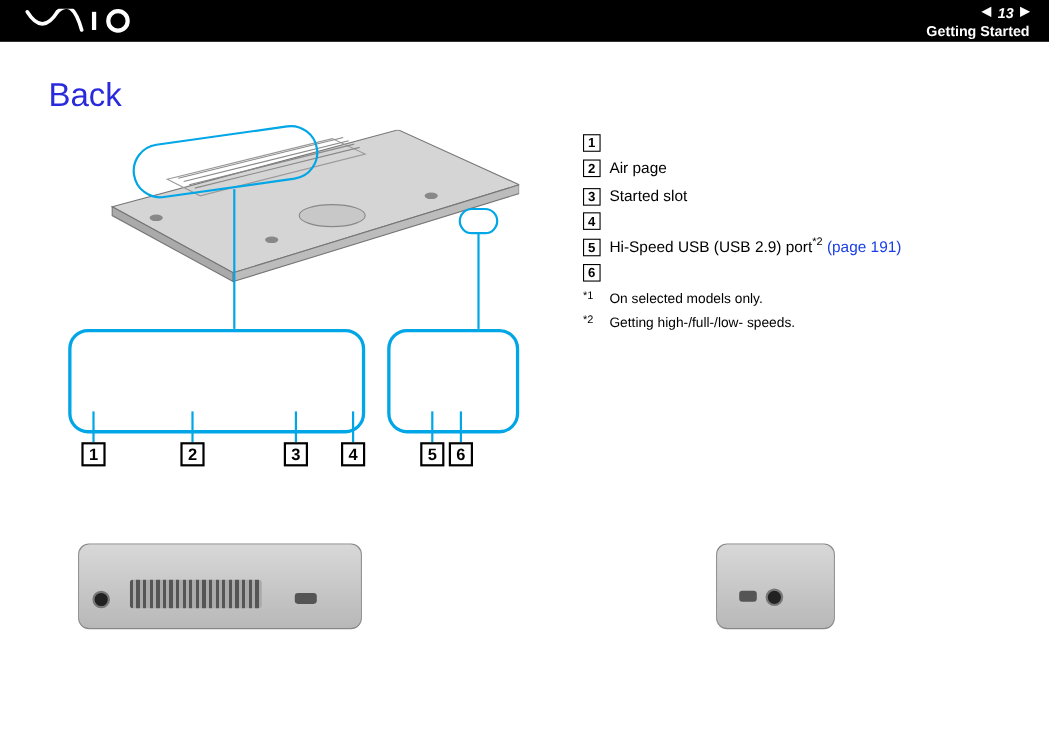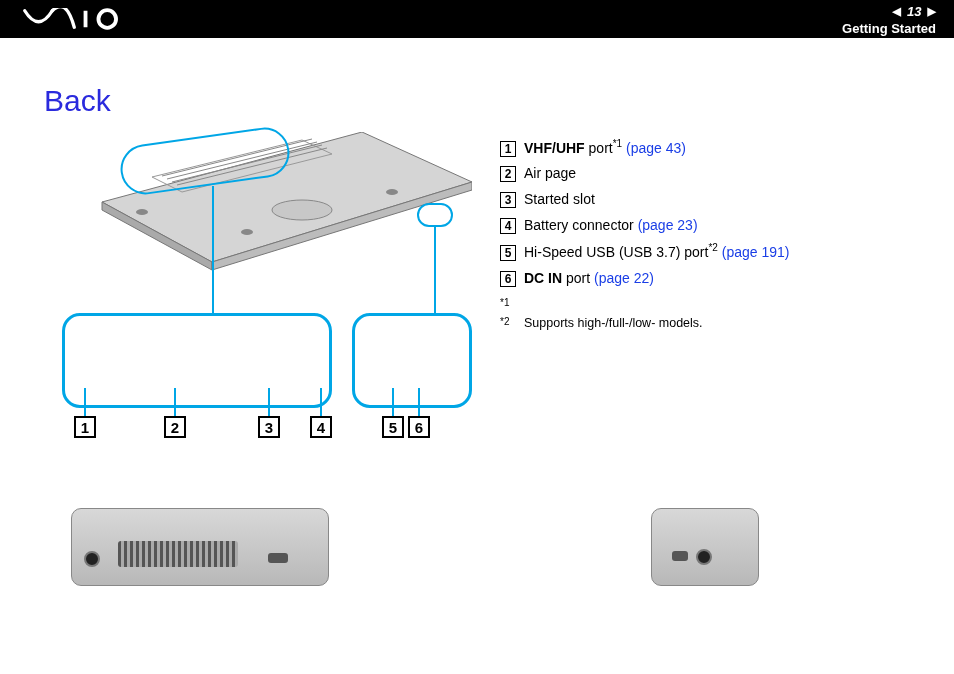--- a/index.html
+++ b/index.html
@@ -34,22 +34,23 @@
     display: flex;
     align-items: center;
     gap: 6px;
     font-style: italic;
     font-weight: bold;
   }
   .page-nav .tri { font-size: 11px; font-style: normal; }
   .section-name { font-weight: bold; margin-top: 1px; text-align: center; }
   
   .content {
-    padding: 46px 40px 0 40px;
-    display: flex;
+    padding: 32px 40px 0 40px;
+    display: flex;
+    gap: 30px;
   }
   
   .left-col {
     width: 460px;
   }
   .page-title {
     color: #2a2add;
     font-size: 30px;
     font-weight: 400;
     margin-bottom: 10px;
@@ -254,56 +255,47 @@
       <div class="label-box lb3">3</div>
       <div class="label-box lb4">4</div>
       <div class="label-box lb5">5</div>
       <div class="label-box lb6">6</div>
     </div>
   </div>
 
   <div class="right-col">
     <div class="item">
       <span class="num-box">1</span>
-      <span class="text">
-        <span class="bold">VHF/UHF</span><span> port</span><sup>*1</sup>
-        <span class="link">(page 43)</span>
-      </span>
     </div>
     <div class="item">
       <span class="num-box">2</span>
       <span class="text">Air page</span>
     </div>
     <div class="item">
       <span class="num-box">3</span>
       <span class="text">Started slot</span>
     </div>
     <div class="item">
       <span class="num-box">4</span>
-      <span class="text">
-        <span>Battery connector </span><span class="link">(page 23)</span>
-      </span>
     </div>
     <div class="item">
       <span class="num-box">5</span>
       <span class="text">
-        <span>Hi-Speed USB (USB 3.7) port</span><sup>*2</sup>
+        <span>Hi-Speed USB (USB 2.9) port</span><sup>*2</sup>
         <span class="link">(page 191)</span>
       </span>
     </div>
     <div class="item">
       <span class="num-box">6</span>
-      <span class="text">
-        <span class="bold">DC IN</span><span> port </span><span class="link">(page 22)</span>
-      </span>
     </div>
 
     <div class="footnotes">
       <div class="fn">
         <sup>*1</sup>
+        <span>On selected models only.</span>
       </div>
       <div class="fn">
         <sup>*2</sup>
-        <span>Supports high-/full-/low- models.</span>
+        <span>Getting high-/full-/low- speeds.</span>
       </div>
     </div>
   </div>
 </div>
 
 </body></html>

